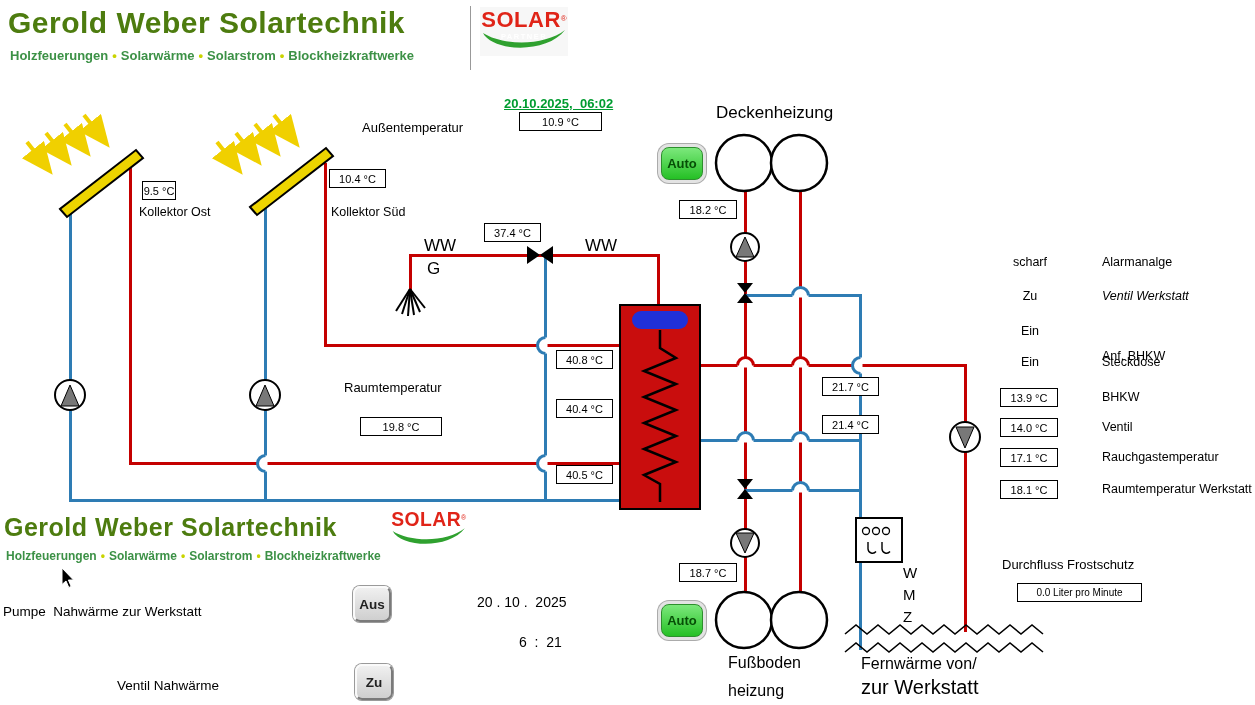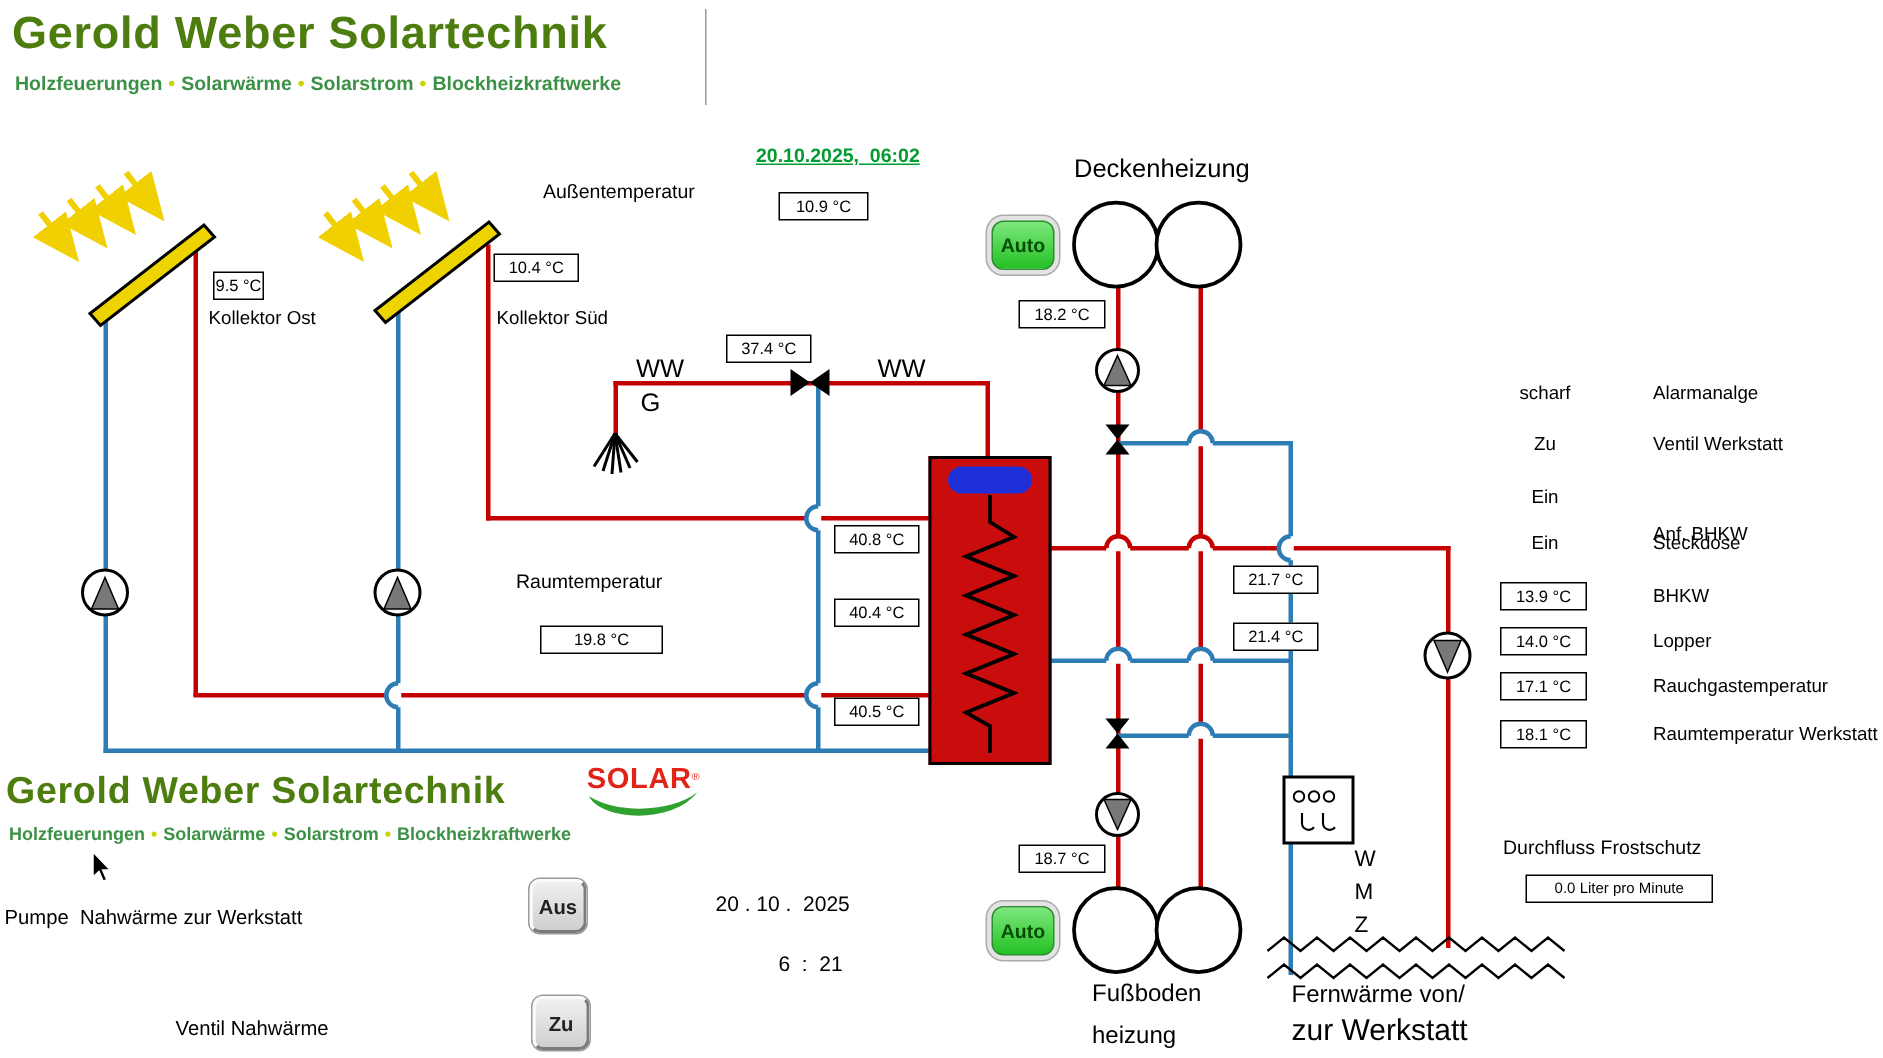--- a/index.html
+++ b/index.html
@@ -212,24 +212,31 @@
     <g transform="translate(62,568)">
       <path d="M0,0 L0,16.5 L4,13 L6.8,19.5 L9.2,18.4 L6.4,12 L11.5,12 Z" fill="#000" stroke="#fff" stroke-width="1"></path>
     </g>
   </svg>
 
   <div class="logo-title" style="left:8px;top:6px;font-size:30px;">Gerold Weber Solartechnik</div>
   <div class="logo-sub" style="left:10px;top:48px;font-size:13px;">
     <span>Holzfeuerungen</span><span class="bullet">•</span><span>Solarwärme</span><span class="bullet">•</span><span>Solarstrom</span><span class="bullet">•</span><span>Blockheizkraftwerke</span>
   </div>
   <div class="abs" style="left:470px;top:6px;width:1px;height:64px;background:#999;z-index:4;"></div>
+  <div class="solar-logo" style="left:480px;top:7px;">
+    <div><span class="sl-solar">SOLAR</span><span class="sl-reg">®</span></div>
+    <svg class="sl-swoosh" width="86" height="30" viewBox="0 0 86 30">
+      <path d="M2,7 C22,20 64,20 84,4 C66,28 12,26 2,7 Z" fill="#2fa12f"></path>
+    </svg>
+    <div class="sl-partner">PARTNER</div>
+  </div>
 
   <div class="lbl datetime pre" style="left:504px;top:96px;">20.10.2025,  06:02</div>
   <div class="lbl" style="left:362px;top:120px;font-size:13px;">Außentemperatur</div>
-  <div class="tempbox" style="left:519px;top:128px;width:60px;">10.9 °C</div>
+  <div class="tempbox" style="left:519px;top:112px;width:83px;">10.9 °C</div>
 
   <div class="lbl" style="left:716px;top:103px;font-size:17px;">Deckenheizung</div>
   <div class="auto-btn" style="left:661px;top:147px;">Auto</div>
   <div class="tempbox" style="left:679px;top:200px;width:58px;">18.2 °C</div>
 
   <div class="tempbox" style="left:142px;top:181px;width:34px;">9.5 °C</div>
   <div class="lbl" style="left:139px;top:205px;font-size:12.5px;">Kollektor Ost</div>
   <div class="tempbox" style="left:329px;top:169px;width:57px;">10.4 °C</div>
   <div class="lbl" style="left:331px;top:205px;font-size:12.5px;">Kollektor Süd</div>
 
@@ -243,30 +250,30 @@
   <div class="tempbox" style="left:556px;top:350px;width:57px;">40.8 °C</div>
   <div class="tempbox" style="left:556px;top:399px;width:57px;">40.4 °C</div>
   <div class="tempbox" style="left:556px;top:465px;width:57px;">40.5 °C</div>
 
   <div class="tempbox" style="left:822px;top:377px;width:57px;">21.7 °C</div>
   <div class="tempbox" style="left:822px;top:415px;width:57px;">21.4 °C</div>
 
   <div class="statusval" style="left:1002px;top:255px;">scharf</div>
   <div class="statuslbl" style="left:1102px;top:255px;">Alarmanalge</div>
   <div class="statusval" style="left:1002px;top:289px;">Zu</div>
-  <div class="statuslbl" style="left:1102px;top:289px;">Ventil Werkstatt</div>
+  <div class="statuslbl" style="left:1102px;top:289px;font-style:italic;">Ventil Werkstatt</div>
   <div class="statusval" style="left:1002px;top:324px;">Ein</div>
   <div class="statuslbl" style="left:1102px;top:324px;margin-top:25px;">Anf. BHKW</div>
   <div class="statusval" style="left:1002px;top:355px;">Ein</div>
   <div class="statuslbl" style="left:1102px;top:355px;">Steckdose</div>
 
   <div class="tempbox" style="left:1000px;top:388px;width:58px;">13.9 °C</div>
   <div class="statuslbl" style="left:1102px;top:390px;">BHKW</div>
   <div class="tempbox" style="left:1000px;top:418px;width:58px;">14.0 °C</div>
-  <div class="statuslbl" style="left:1102px;top:420px;">Lopper</div>
+  <div class="statuslbl" style="left:1102px;top:420px;">Ventil</div>
   <div class="tempbox" style="left:1000px;top:448px;width:58px;">17.1 °C</div>
   <div class="statuslbl" style="left:1102px;top:450px;">Rauchgastemperatur</div>
   <div class="tempbox" style="left:1000px;top:480px;width:58px;">18.1 °C</div>
   <div class="statuslbl" style="left:1102px;top:482px;">Raumtemperatur Werkstatt</div>
 
   <div class="lbl" style="left:903px;top:564px;font-size:15px;">W</div>
   <div class="lbl" style="left:903px;top:586px;font-size:15px;">M</div>
   <div class="lbl" style="left:903px;top:608px;font-size:15px;">Z</div>
   <div class="lbl" style="left:861px;top:655px;font-size:16px;">Fernwärme von/</div>
   <div class="lbl" style="left:861px;top:644px;font-size:20px;margin-top:32px;">zur Werkstatt</div>

